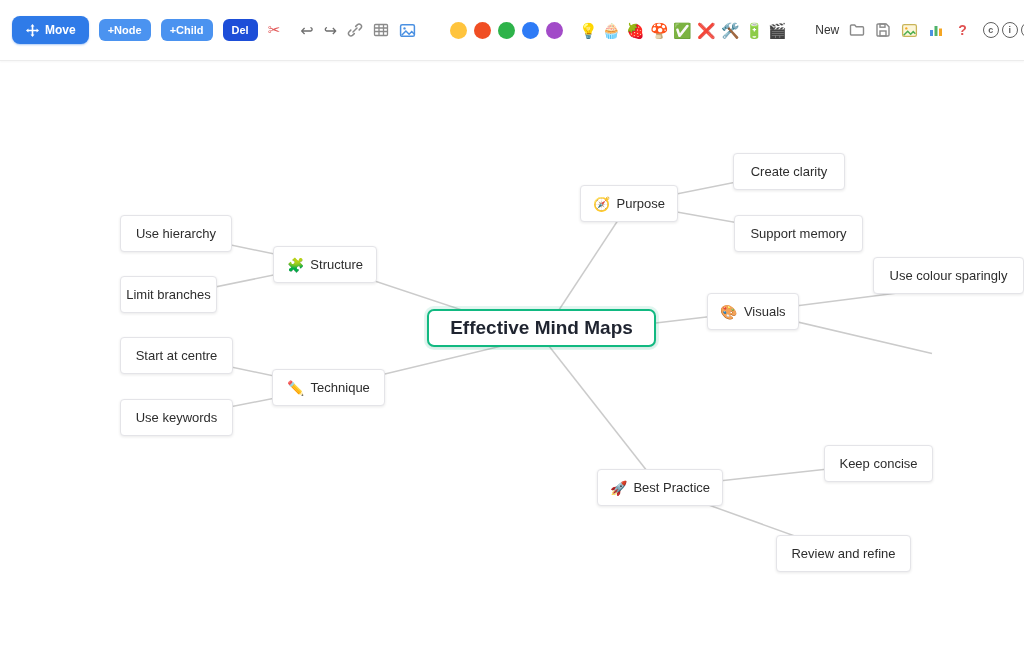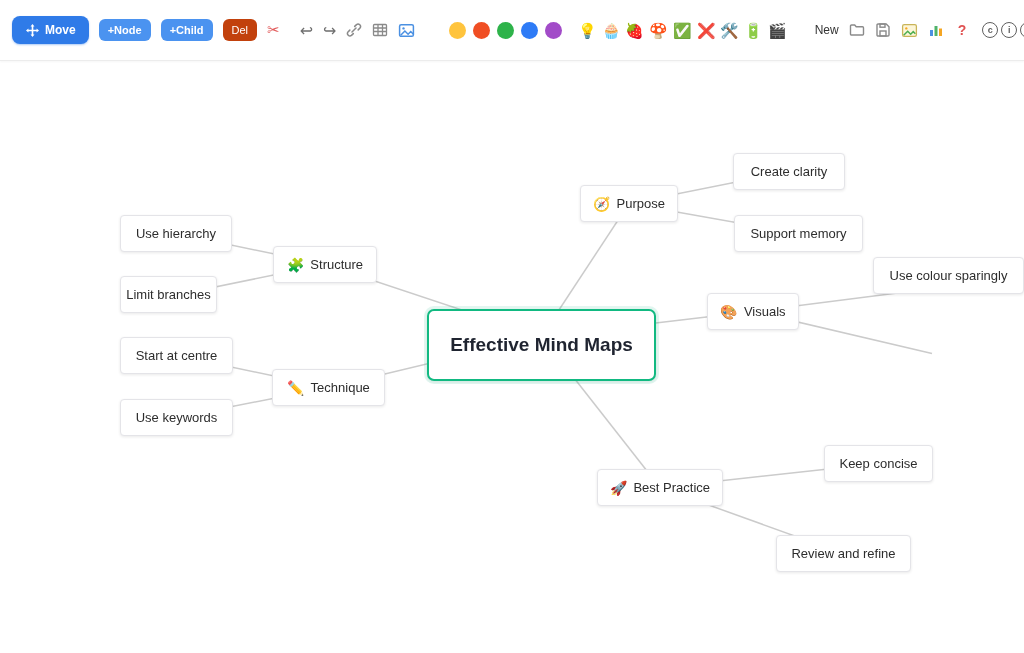--- a/index.html
+++ b/index.html
@@ -13,22 +13,22 @@
     position:absolute;top:0;left:0;right:0;height:44px;z-index:10;
     display:flex;align-items:center;gap:10px;padding:8px 12px;
     background:#fff;border-bottom:1px solid #ececec;box-shadow:0 1px 2px rgba(0,0,0,.04);
   }
   .btn{border:none;cursor:pointer;display:inline-flex;align-items:center;gap:6px;
     font-family:"Liberation Sans",sans-serif;}
   .btn-move{background:#2f7be8;color:#fff;border-radius:8px;padding:7px 13px;
     font-size:12px;font-weight:700;box-shadow:0 1px 2px rgba(47,123,232,.4);}
   .btn-mini{background:#4b93f0;color:#fff;border-radius:6px;padding:5px 9px;
     font-size:11px;font-weight:700;}
-  .btn-del{background:#c2410c;color:#fff;border-radius:6px;padding:5px 9px;
-    font-size:11px;font-weight:400;}
+  .btn-del{background:#1d4ed8;color:#fff;border-radius:6px;padding:5px 9px;
+    font-size:11px;font-weight:700;}
   .tb-ico{width:20px;height:20px;display:inline-flex;align-items:center;justify-content:center;
     font-size:15px;color:#8a8a8a;cursor:pointer;}
   .scissors{color:#e25c5c;font-size:15px;}
   .arrow{color:#6f6f6f;font-size:16px;}
   .dots{display:inline-flex;align-items:center;gap:7px;margin-left:24px;}
   .dot{width:17px;height:17px;border-radius:50%;display:inline-block;cursor:pointer;}
   .emojis{display:inline-flex;align-items:center;gap:5px;margin-left:6px;}
   .emoji{font-size:15px;line-height:1;cursor:pointer;}
   .new-label{margin-left:18px;font-size:12px;color:#333;cursor:pointer;}
   .help{color:#e05252;font-size:14px;font-weight:700;margin-left:4px;cursor:pointer;}
@@ -67,21 +67,21 @@
       <line x1="325" y1="264.5" x2="176" y2="233.5" stroke="#cbcbcb" stroke-width="1.5"></line>
       <line x1="325" y1="264.5" x2="178.5" y2="294.5" stroke="#cbcbcb" stroke-width="1.5"></line>
       <line x1="541.5" y1="336.5" x2="328.5" y2="387.5" stroke="#cbcbcb" stroke-width="1.5"></line>
       <line x1="328.5" y1="387.5" x2="176.5" y2="355.5" stroke="#cbcbcb" stroke-width="1.5"></line>
       <line x1="328.5" y1="387.5" x2="176.5" y2="417.5" stroke="#cbcbcb" stroke-width="1.5"></line>
       <line x1="541.5" y1="336.5" x2="660" y2="487.5" stroke="#cbcbcb" stroke-width="1.5"></line>
       <line x1="660" y1="487.5" x2="878.5" y2="463.5" stroke="#cbcbcb" stroke-width="1.5"></line>
       <line x1="660" y1="487.5" x2="843.5" y2="553.5" stroke="#cbcbcb" stroke-width="1.5"></line>
     </svg>
 
-<div class="node root" style="left: 427px; top: 309px; width: 229px; height: 72px;">
+<div class="node root" style="left: 427px; top: 309px; width: 229px; height: 38px;">
       <span>Effective Mind Maps</span>
     </div>
     <div class="node" style="left: 580px; top: 185px; width: 98px; height: 37px;">
       <span class="node-icon">🧭</span>
       <span>Purpose</span>
     </div>
     <div class="node" style="left: 733px; top: 153px; width: 112px; height: 37px;">
       <span>Create clarity</span>
     </div>
     <div class="node" style="left: 734px; top: 215px; width: 129px; height: 37px;">

